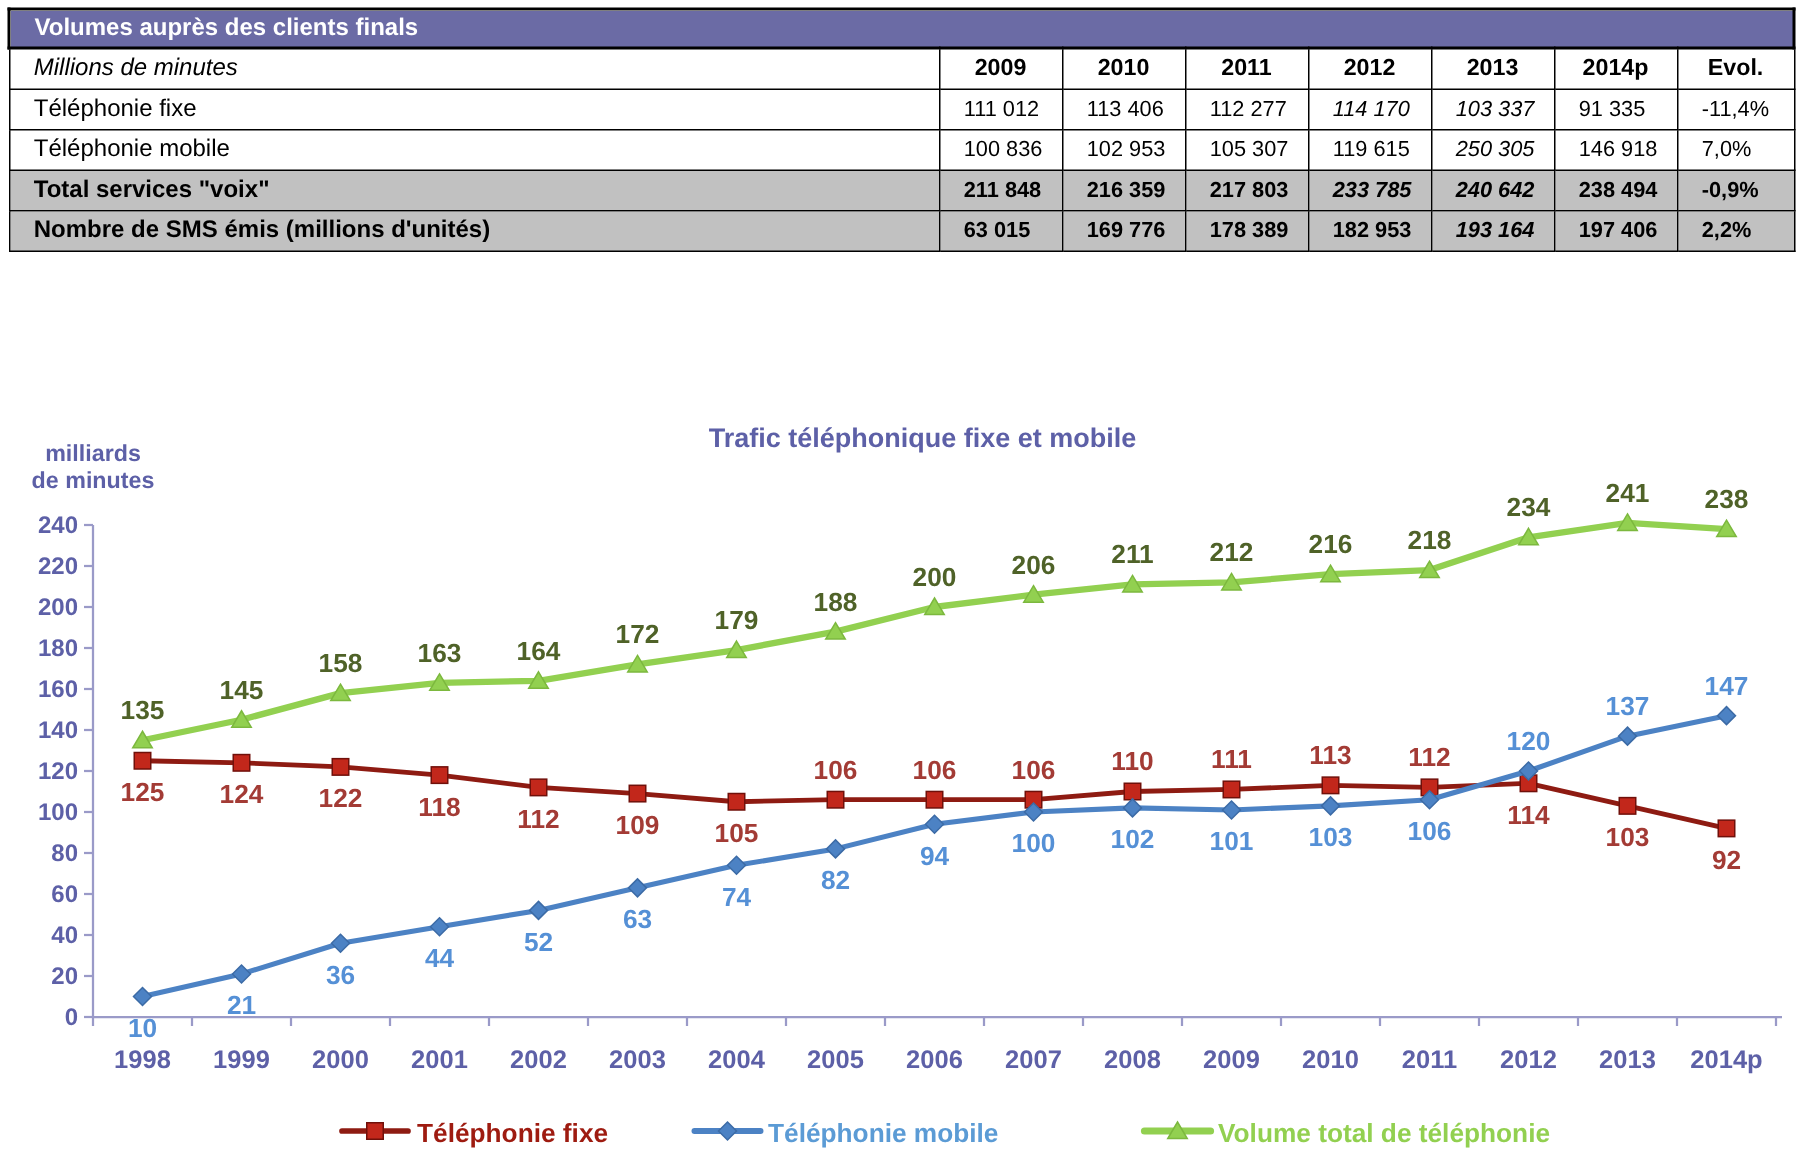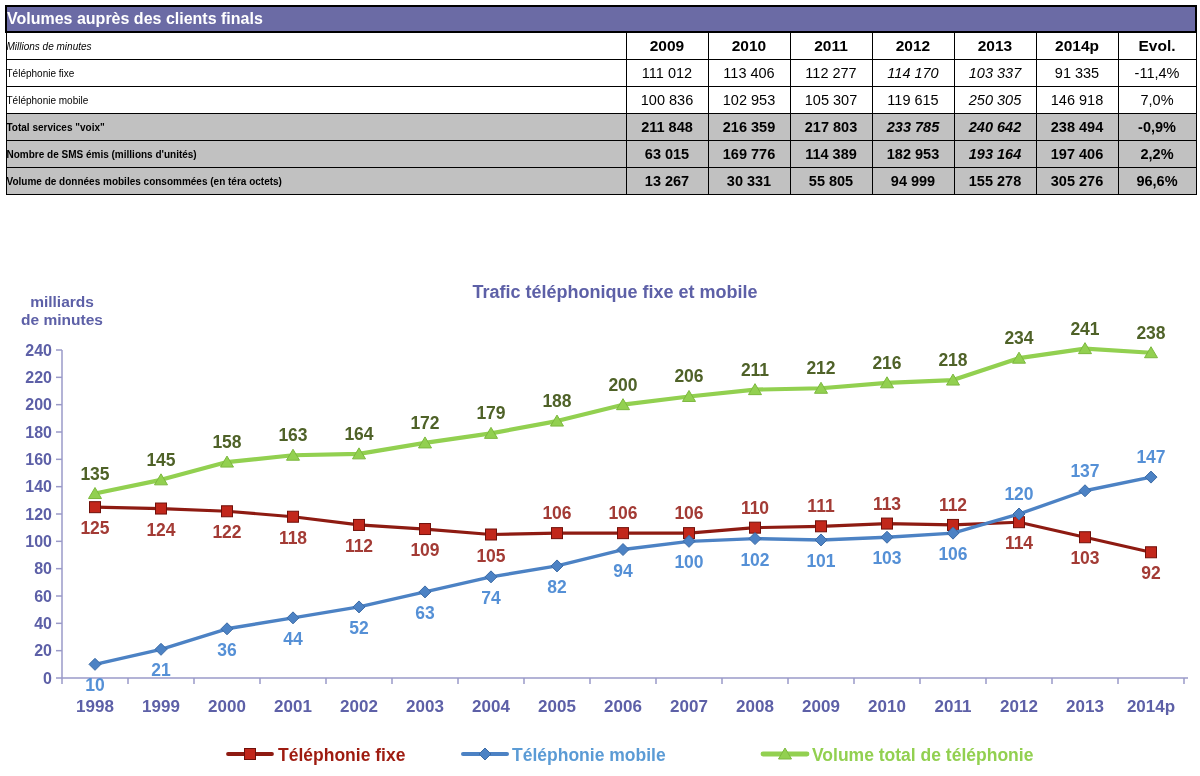--- a/index.html
+++ b/index.html
@@ -6,34 +6,34 @@
   body{
     width:1200px;height:776px;position:relative;overflow:hidden;
     background:#ffffff;font-family:"Liberation Sans",sans-serif;
   }
   
   .data-table{
     position:absolute;left:5px;top:5px;width:1190px;
     border-collapse:collapse;table-layout:fixed;
   }
   .data-table td{
-    border:1.5px solid #000;height:26px;padding:0 0;
+    border:1.5px solid #000;height:26px;padding:0 16px;
     font-size:15px;color:#000;white-space:nowrap;overflow:hidden;
   }
   .data-table tr.title-row td{
     background:#6B6BA5;color:#ffffff;font-weight:bold;font-size:16px;
     height:24px;border:2px solid #000;
   }
   .data-table td.head{font-weight:bold;text-align:center;font-size:15.5px}
   .data-table td.unit{font-style:italic;font-size:15px}
-  .data-table td.num{text-align:center;font-size:14.5px}
+  .data-table td.num{text-align:left;font-size:14.5px}
   .data-table tr.gray td{background:#C1C1C1}
   .data-table .b{font-weight:bold}
   .data-table .i{font-style:italic}
-  .data-table td.lbl{font-size:10px}
+  .data-table td.lbl{font-size:16px}
   .data-table .note{font-weight:bold}
   
   .chart-wrap{position:absolute;left:0;top:266px;width:1200px;height:510px}
   text.ctitle{font:bold 18px "Liberation Sans",sans-serif;fill:#5D60A7;text-anchor:middle}
   text.ylab  {font:bold 15.5px "Liberation Sans",sans-serif;fill:#5D60A7;text-anchor:middle}
   text.ytick {font:bold 16px "Liberation Sans",sans-serif;fill:#5D60A7;text-anchor:end}
   text.xtick {font:bold 17px "Liberation Sans",sans-serif;fill:#5D60A7;text-anchor:middle}
   text.dlab  {font:bold 17.5px "Liberation Sans",sans-serif;text-anchor:middle}
   text.leg   {font:bold 17.5px "Liberation Sans",sans-serif}
 </style>
@@ -92,35 +92,25 @@
         <td class="num b">217 803</td>
         <td class="num b i">233 785</td>
         <td class="num b i">240 642</td>
         <td class="num b">238 494</td>
         <td class="num b">-0,9%</td>
       </tr>
       <tr class="gray">
         <td class="lbl b"><span>Nombre de SMS émis</span><span class="note"> (millions d'unités)</span></td>
         <td class="num b">63 015</td>
         <td class="num b">169 776</td>
-        <td class="num b">114 389</td>
+        <td class="num b">178 389</td>
         <td class="num b">182 953</td>
         <td class="num b i">193 164</td>
         <td class="num b">197 406</td>
         <td class="num b">2,2%</td>
-      </tr>
-      <tr class="gray">
-        <td class="lbl b"><span>Volume de données mobiles consommées</span><span class="note"> (en téra octets)</span></td>
-        <td class="num b">13 267</td>
-        <td class="num b">30 331</td>
-        <td class="num b">55 805</td>
-        <td class="num b">94 999</td>
-        <td class="num b">155 278</td>
-        <td class="num b">305 276</td>
-        <td class="num b">96,6%</td>
       </tr>
     </tbody>
 </table>
 
 <div class="chart-wrap">
   <svg id="chart-svg" width="1200" height="510">
       <text x="615" y="32" class="ctitle">Trafic téléphonique fixe et mobile</text>
       <text x="62" y="41" class="ylab">milliards</text>
       <text x="62" y="59" class="ylab">de minutes</text>
       <g>

